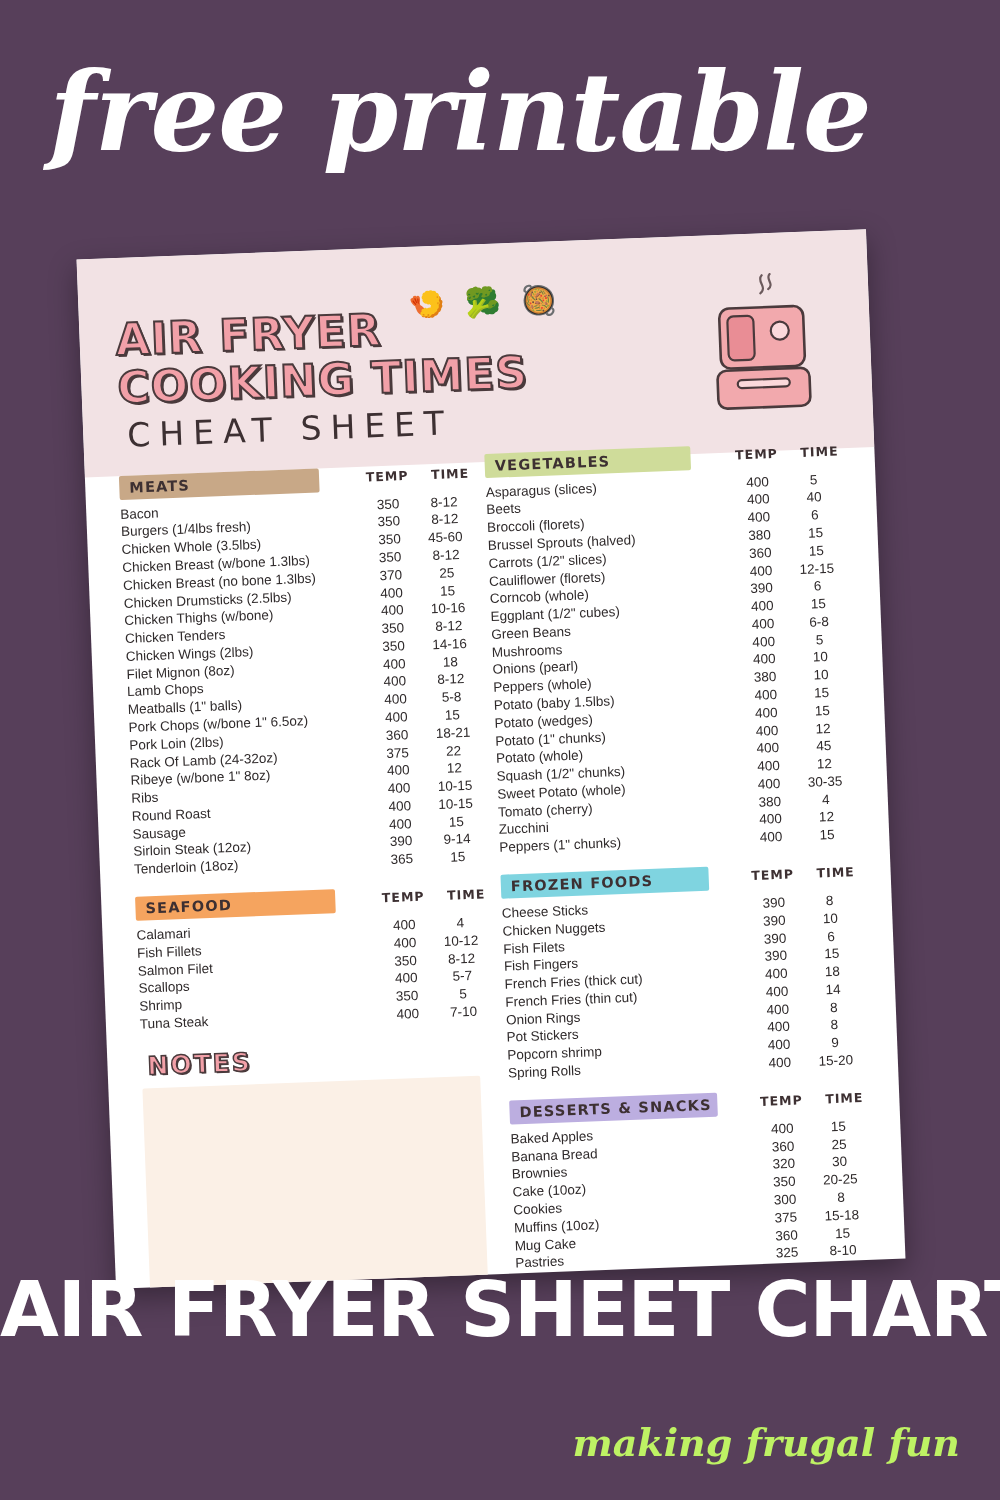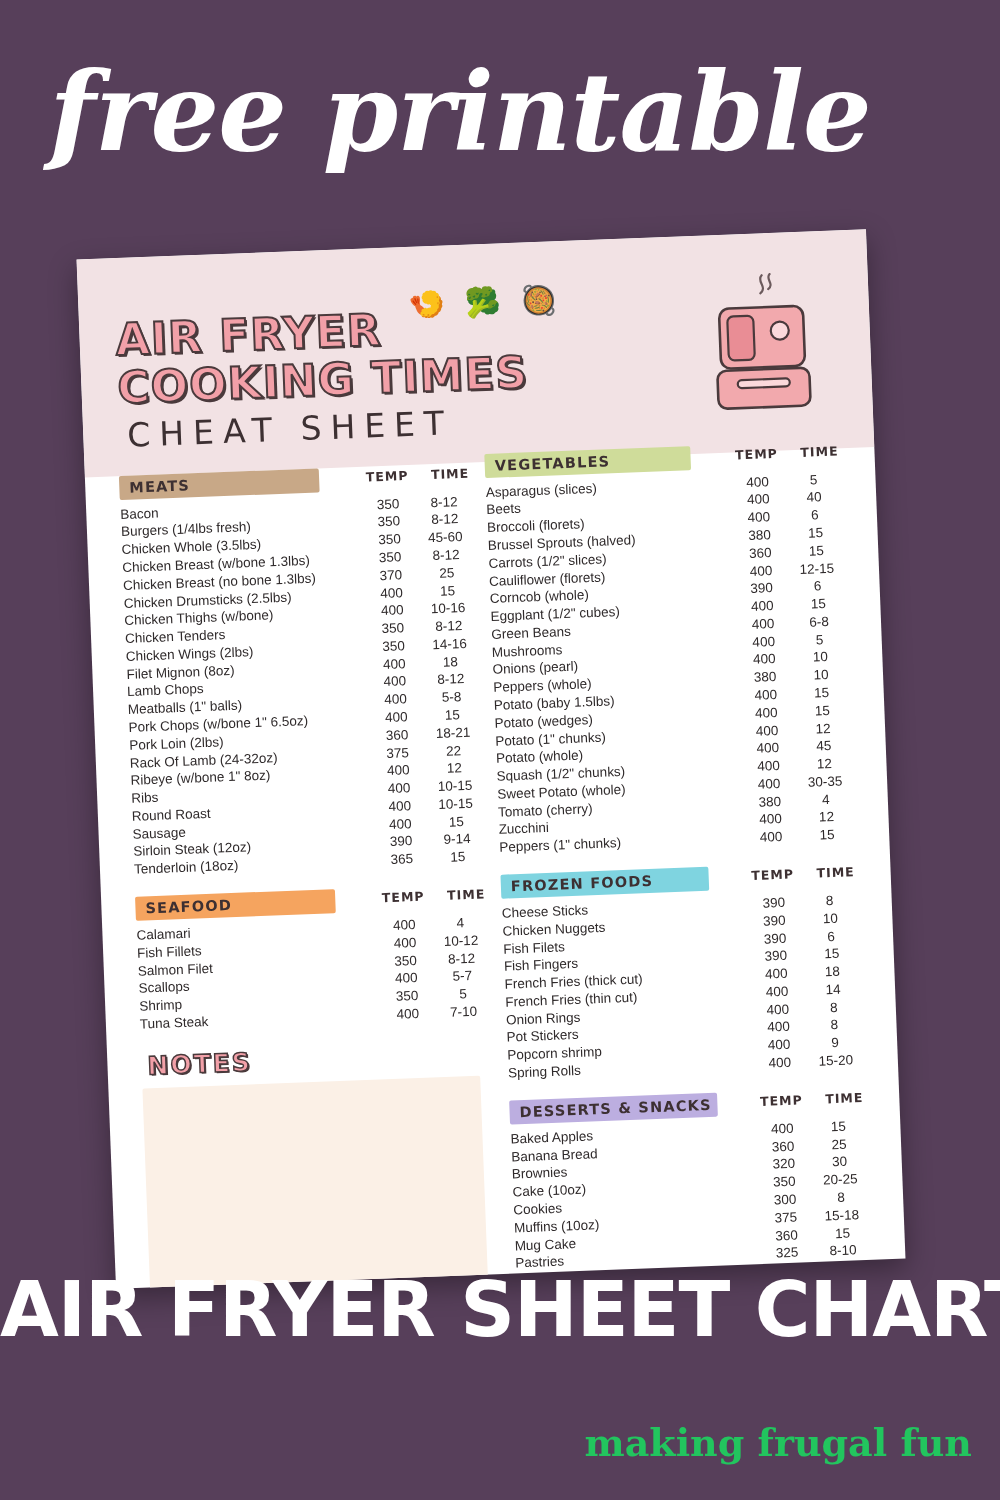--- a/index.html
+++ b/index.html
@@ -46,24 +46,25 @@
     letter-spacing: -1px;
     line-height: 1.0;
     white-space: nowrap;
   }
   .bottom-sub {
     position: absolute;
     top: 1420px;
     left: 0;
     width: 1000px;
     text-align: right;
-    padding-right: 28px;
+    padding-right: 40px;
     box-sizing: border-box;
-    color: #22c55e;
+    color: #bef264;
     font-family: "DejaVu Serif", serif;
+    font-style: italic;
     font-weight: bold;
     font-size: 38px;
     white-space: nowrap;
   }
 
   
   .sheet {
     position: absolute;
     left: 96px;
     top: 244px;

